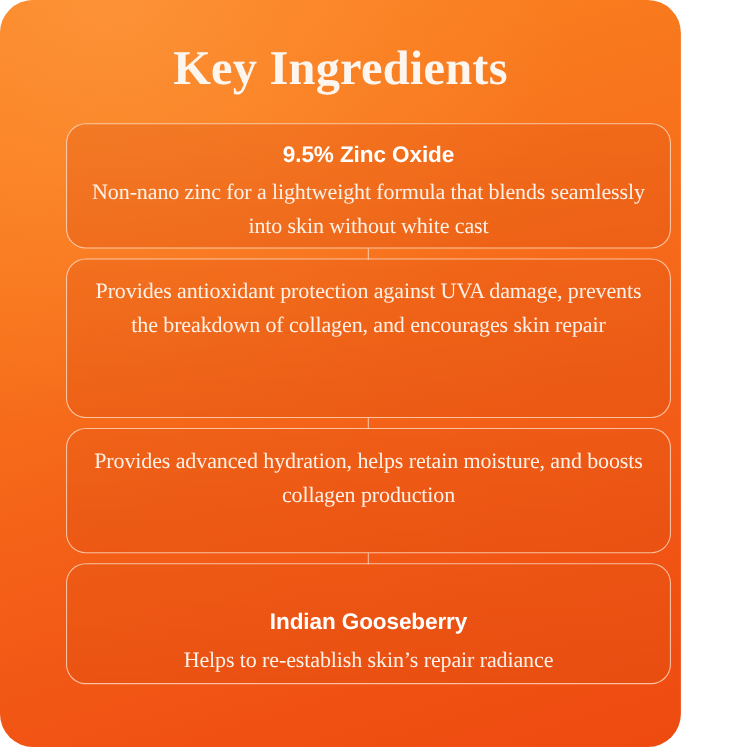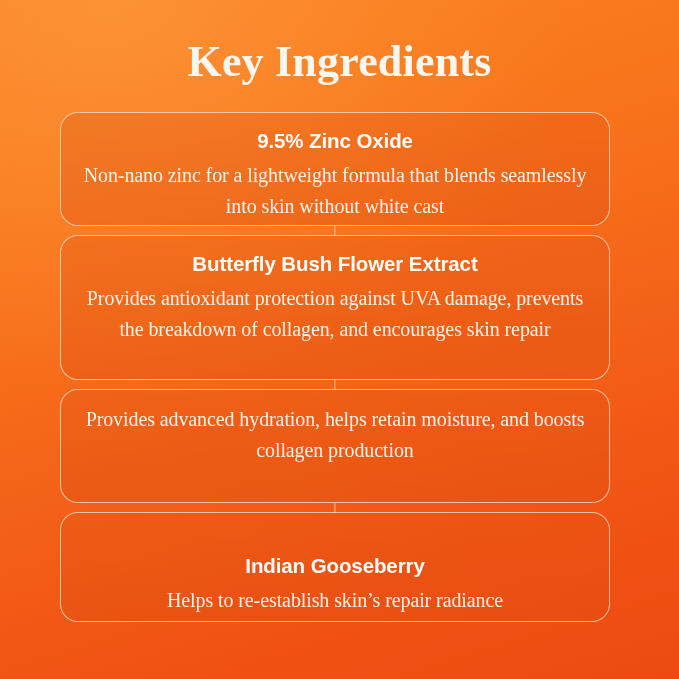--- a/index.html
+++ b/index.html
@@ -10,32 +10,33 @@
   body {
     width: 679px;
     height: 679px;
     overflow: hidden;
     font-family: "Liberation Sans", sans-serif;
     -webkit-font-smoothing: antialiased;
   }
 
   .poster {
     position: relative;
-    width: 679px;
+    width: 619px;
     height: 679px;
     box-sizing: border-box;
     background:
       linear-gradient(163deg,
         #FA8423 0%,
         #F97C1E 18%,
         #F7701B 38%,
         #F46118 58%,
         #F15414 78%,
         #EE4A10 100%);
     overflow: hidden;
+    border-radius: 30px;
   }
 
   
   .poster::before {
     content: "";
     position: absolute;
     left: -12%;
     top: -18%;
     width: 95%;
     height: 75%;
@@ -137,21 +138,20 @@
     <h1 class="poster-title">Key Ingredients</h1>
 
     <div class="card-stack">
 
       <div class="card card--c1">
         <p class="card-heading">9.5% Zinc Oxide</p>
         <p class="card-body">Non-nano zinc for a lightweight formula that blends seamlessly into skin without white cast</p>
       </div>
 
       <div class="card card--c2">
-        <p class="card-heading">Butterfly Bush Flower Extract</p>
         <p class="card-body">Provides antioxidant protection against UVA damage, prevents the breakdown of collagen, and encourages skin repair</p>
       </div>
 
       <div class="card card--c3">
         <p class="card-body">Provides advanced hydration, helps retain moisture, and boosts collagen production</p>
       </div>
 
       <div class="card card--c4">
         <p class="card-heading">Indian Gooseberry</p>
         <p class="card-body">Helps to re-establish skin’s repair radiance</p>

